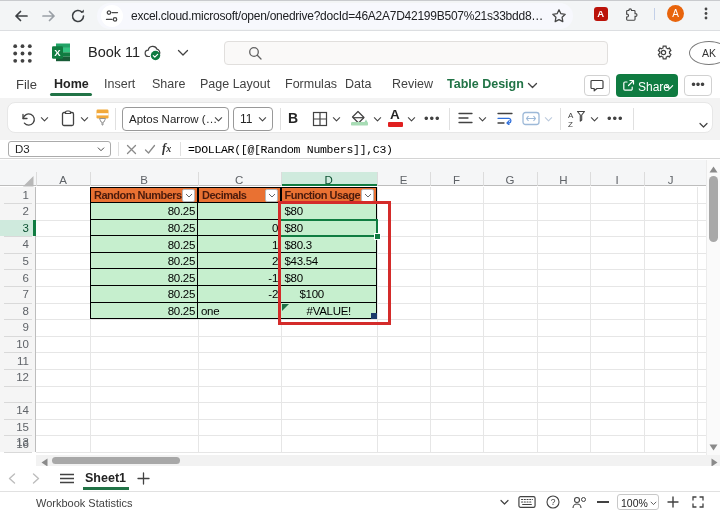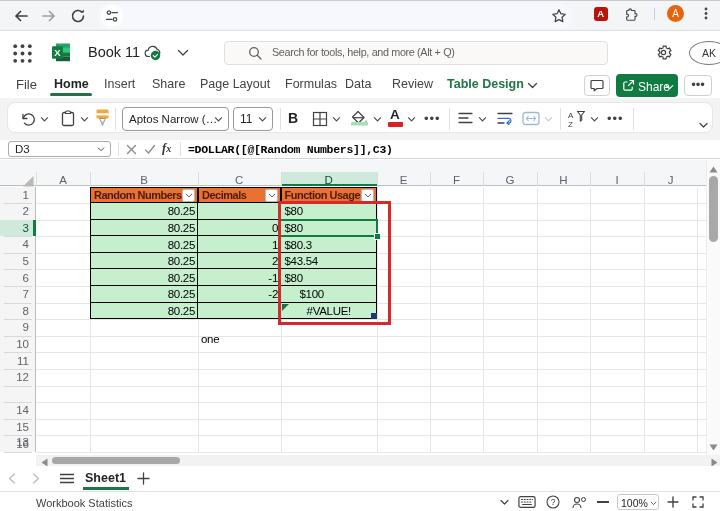--- a/index.html
+++ b/index.html
@@ -20,20 +20,21 @@
       <path d="M14.8 2.6v3h-3z" fill="#3c4043"></path>
     </svg>
 <div class="abs" style="left:97px;top:3px;width:476px;height:26px;background:#f7f8fd;border-radius:13px;"></div>
 <div class="abs" style="left:101px;top:5px;width:22px;height:22px;background:#fff;border-radius:50%;"></div>
 <svg class="abs" style="left:105px;top:9px" width="14" height="14" viewBox="0 0 14 14">
       <circle cx="4" cy="3.6" r="1.7" fill="none" stroke="#474747" stroke-width="1.3"></circle>
       <path d="M7 3.6h5.5" stroke="#474747" stroke-width="1.3" stroke-linecap="round"></path>
       <circle cx="10" cy="10.4" r="1.7" fill="none" stroke="#474747" stroke-width="1.3"></circle>
       <path d="M1.5 10.4H7" stroke="#474747" stroke-width="1.3" stroke-linecap="round"></path>
     </svg>
+<div class="abs" style="left:131px;top:9px;width:418px;height:16px;font-size:12px;letter-spacing:-0.25px;color:#202124;white-space:nowrap;overflow:hidden;">excel.cloud.microsoft/open/onedrive?docId=46A2A7D42199B507%21s33bdd8…</div>
 <svg class="abs" style="left:551px;top:8px" width="16" height="16" viewBox="0 0 16 16">
       <path d="M8 1.8l1.9 3.9 4.3.6-3.1 3 .7 4.3L8 11.6l-3.8 2 .7-4.3-3.1-3 4.3-.6z" fill="none" stroke="#474747" stroke-width="1.3" stroke-linejoin="round"></path>
     </svg>
 <div class="abs" style="left:594px;top:7px;width:13.5px;height:13.5px;background:#bb130a;border-radius:3px;"></div>
 <div class="abs" style="left:594px;top:8px;width:13.5px;text-align:center;font-size:9.5px;font-weight:bold;color:#fff;">A</div>
 <svg class="abs" style="left:624px;top:7px" width="15" height="15" viewBox="0 0 17 17">
       <path d="M7 2.2c.9 0 1.5.6 1.5 1.4V4h3a1 1 0 0 1 1 1v2.5h.6c.9 0 1.6.7 1.6 1.6s-.7 1.6-1.6 1.6h-.6V14a1 1 0 0 1-1 1H4a1 1 0 0 1-1-1v-2.7h.5c.9 0 1.6-.7 1.6-1.6S4.4 8.1 3.5 8.1H3V5a1 1 0 0 1 1-1h1.5v-.4c0-.8.6-1.4 1.5-1.4z" fill="none" stroke="#474747" stroke-width="1.3"></path>
     </svg>
 <div class="abs" style="left:654px;top:8px;width:1px;height:12px;background:#c3d0e8;"></div>
 <div class="abs" style="left:667px;top:5px;width:17px;height:17px;background:#e8640c;border-radius:50%;color:#fff;font-size:10px;text-align:center;line-height:17px;">A</div>
@@ -76,21 +77,20 @@
       <path d="M9.3 11.6l1.5 1.5 2.8-2.8" stroke="#fff" stroke-width="1.2" fill="none" stroke-linecap="round" stroke-linejoin="round"></path>
     </svg>
 <svg class="abs" style="left:177px;top:18px" width="12" height="8" viewBox="0 0 12 8">
       <path d="M1.5 1.5 6 6l4.5-4.5" stroke="#424242" stroke-width="1.3" fill="none" stroke-linecap="round" stroke-linejoin="round"></path>
     </svg>
 <div class="abs" style="left:224px;top:10px;width:384px;height:24px;background:#faf9f8;border:1px solid #e1dfdd;border-radius:4px;"></div>
 <svg class="abs" style="left:248px;top:15px" width="14" height="14" viewBox="0 0 14 14">
       <circle cx="6" cy="6" r="4.3" fill="none" stroke="#616161" stroke-width="1.3"></circle>
       <path d="M9.3 9.3 13 13" stroke="#616161" stroke-width="1.3" stroke-linecap="round"></path>
     </svg>
-<div class="abs" style="left:272px;top:15px;font-size:10.8px;letter-spacing:-0.35px;color:#616161;">Search for tools, help, and more (Alt + Q)</div>
 <svg class="abs" style="left:655px;top:13px" width="17" height="17" viewBox="0 0 24 24">
       <path fill="none" stroke="#424242" stroke-width="1.7" d="M12 9a3 3 0 1 0 0 6 3 3 0 0 0 0-6zm8.5 3a8 8 0 0 0-.1-1.2l2-1.5-2-3.5-2.3 1a8 8 0 0 0-2.1-1.2L15.6 3h-4l-.4 2.6a8 8 0 0 0-2.1 1.2l-2.3-1-2 3.5 2 1.5a8 8 0 0 0 0 2.4l-2 1.5 2 3.5 2.3-1a8 8 0 0 0 2.1 1.2l.4 2.6h4l.4-2.6a8 8 0 0 0 2.1-1.2l2.3 1 2-3.5-2-1.5c.07-.4.1-.8.1-1.2z"></path>
     </svg>
 <div class="abs" style="left:689px;top:10px;width:40px;height:24px;border:1px solid #7a7a7a;border-radius:50%;font-size:10.5px;color:#333;text-align:center;line-height:23px;">AK</div>
 </div>
 <div class="abs" style="left:0;top:70px;width:720px;height:28px;background:#fff;">
 <div class="abs" style="left:16px;top:7px;font-size:13px;font-weight:400;color:#424242;">File</div>
 <div class="abs" style="left:54px;top:7px;font-size:12.5px;font-weight:600;color:#242424;">Home</div>
 <div class="abs" style="left:104px;top:7px;font-size:12.5px;font-weight:400;color:#424242;">Insert</div>
 <div class="abs" style="left:152px;top:7px;font-size:12.5px;font-weight:400;color:#424242;">Share</div>
@@ -216,21 +216,21 @@
     </svg>
 <div class="abs" style="left:118px;top:2px;width:1px;height:14px;background:#e0e0e0;"></div>
 <svg class="abs" style="left:126px;top:4px" width="11" height="11" viewBox="0 0 11 11">
       <path d="M1.5 1.5 9.5 9.5M9.5 1.5 1.5 9.5" stroke="#8a8a8a" stroke-width="1.3" stroke-linecap="round"></path>
     </svg>
 <svg class="abs" style="left:144px;top:4px" width="12" height="11" viewBox="0 0 12 11">
       <path d="M1.5 6 4.5 9 10.5 1.5" stroke="#8a8a8a" stroke-width="1.3" fill="none" stroke-linecap="round" stroke-linejoin="round"></path>
     </svg>
 <div class="abs" style="left:162px;top:1px;font-size:12.5px;font-style:italic;font-weight:600;color:#333;font-family:'Liberation Serif',serif;">f<span style="font-size:10px;">x</span></div>
 <div class="abs" style="left:180px;top:2px;width:1px;height:14px;background:#e0e0e0;"></div>
-<div class="abs" style="left:188px;top:3px;font-size:11.5px;color:#000;font-family:'Liberation Mono',monospace;letter-spacing:-0.3px;font-weight:bold;">=DOLLAR([@[Random Numbers]],C3)</div>
+<div class="abs" style="left:188px;top:3px;font-size:11.5px;color:#000;font-family:'Liberation Mono',monospace;letter-spacing:-0.3px;">=DOLLAR([@[Random Numbers]],C3)</div>
 </div>
 <div class="abs" style="left:0;top:159px;width:720px;height:297px;background:#fff;overflow:hidden;">
 <div class="abs" style="left:0;top:0.5px;width:706px;height:26.900000000000006px;background:#f5f6f7;border-bottom:1px solid #bdbdbd;"></div>
 <div class="abs" style="left:0;top:27.5px;width:36px;height:265.44px;background:#f5f5f5;border-right:1px solid #bdbdbd;"></div>
 <svg class="abs" style="left:23px;top:17.0px" width="11" height="11" viewBox="0 0 11 11">
       <path d="M10.5 0v10.5H0z" fill="#b8b8b8"></path>
     </svg>
 <div class="abs" style="left:36px;top:14.7px;width:54px;text-align:center;font-size:11.5px;color:#5f6368;">A</div>
 <div class="abs" style="left:36px;top:12.8px;width:1px;height:14.600000000000005px;background:#dcdcdc;"></div>
 <div class="abs" style="left:90px;top:14.7px;width:108px;text-align:center;font-size:11.5px;color:#5f6368;">B</div>
@@ -363,21 +363,21 @@
 <div class="abs" style="left:284.5px;top:112.7px;font-size:11.5px;color:#000;letter-spacing:-0.3px;">$80</div>
 <div class="abs" style="left:90px;top:127.0px;width:108px;height:16.6px;background:#c6efce;border:1.5px solid #000;border-top:none;"></div>
 <div class="abs" style="left:90px;top:129.3px;width:105px;text-align:right;font-size:11.5px;color:#000;letter-spacing:-0.3px;">80.25</div>
 <div class="abs" style="left:198px;top:127.0px;width:82.5px;height:16.6px;background:#c6efce;border:1.5px solid #000;border-top:none;border-left:none;"></div>
 <div class="abs" style="left:198px;top:129.3px;width:80px;text-align:right;font-size:11.5px;color:#000;letter-spacing:-0.3px;">-2</div>
 <div class="abs" style="left:280.5px;top:127.0px;width:96.5px;height:16.6px;background:#c6efce;border:1.5px solid #000;border-top:none;border-left:none;"></div>
 <div class="abs" style="left:284.5px;top:129.3px;font-size:11.5px;color:#000;letter-spacing:-0.3px;margin-left:15px;">$100</div>
 <div class="abs" style="left:90px;top:143.6px;width:108px;height:16.6px;background:#c6efce;border:1.5px solid #000;border-top:none;"></div>
 <div class="abs" style="left:90px;top:145.9px;width:105px;text-align:right;font-size:11.5px;color:#000;letter-spacing:-0.3px;">80.25</div>
 <div class="abs" style="left:198px;top:143.6px;width:82.5px;height:16.6px;background:#c6efce;border:1.5px solid #000;border-top:none;border-left:none;"></div>
-<div class="abs" style="left:201px;top:145.9px;font-size:11.5px;color:#000;letter-spacing:-0.3px;margin-top:28px;">one</div>
+<div class="abs" style="left:201px;top:145.9px;font-size:11.5px;color:#000;letter-spacing:-0.3px;">one</div>
 <div class="abs" style="left:280.5px;top:143.6px;width:96.5px;height:16.6px;background:#c6efce;border:1.5px solid #000;border-top:none;border-left:none;"></div>
 <div class="abs" style="left:280.5px;top:145.9px;width:96.5px;text-align:center;font-size:11.5px;color:#000;letter-spacing:-0.3px;">#VALUE!</div>
 <svg class="abs" style="left:281.8px;top:144.9px" width="7" height="7" viewBox="0 0 8 8">
       <path d="M0 0h8L0 8z" fill="#1e7145"></path>
     </svg>
 <div class="abs" style="left:371px;top:154.0px;width:5.8px;height:5.8px;background:#1a3a6b;"></div>
 <div class="abs" style="left:279.4px;top:59.6px;width:98.8px;height:18.8px;border:2.2px solid #107c41;"></div>
 <div class="abs" style="left:373.6px;top:73.9px;width:7px;height:7px;background:#107c41;border:1.4px solid #fff;"></div>
 <div class="abs" style="left:278.3px;top:41.80000000000001px;width:112.7px;height:124.5px;border:3px solid #d42b2a;"></div>
 </div>

